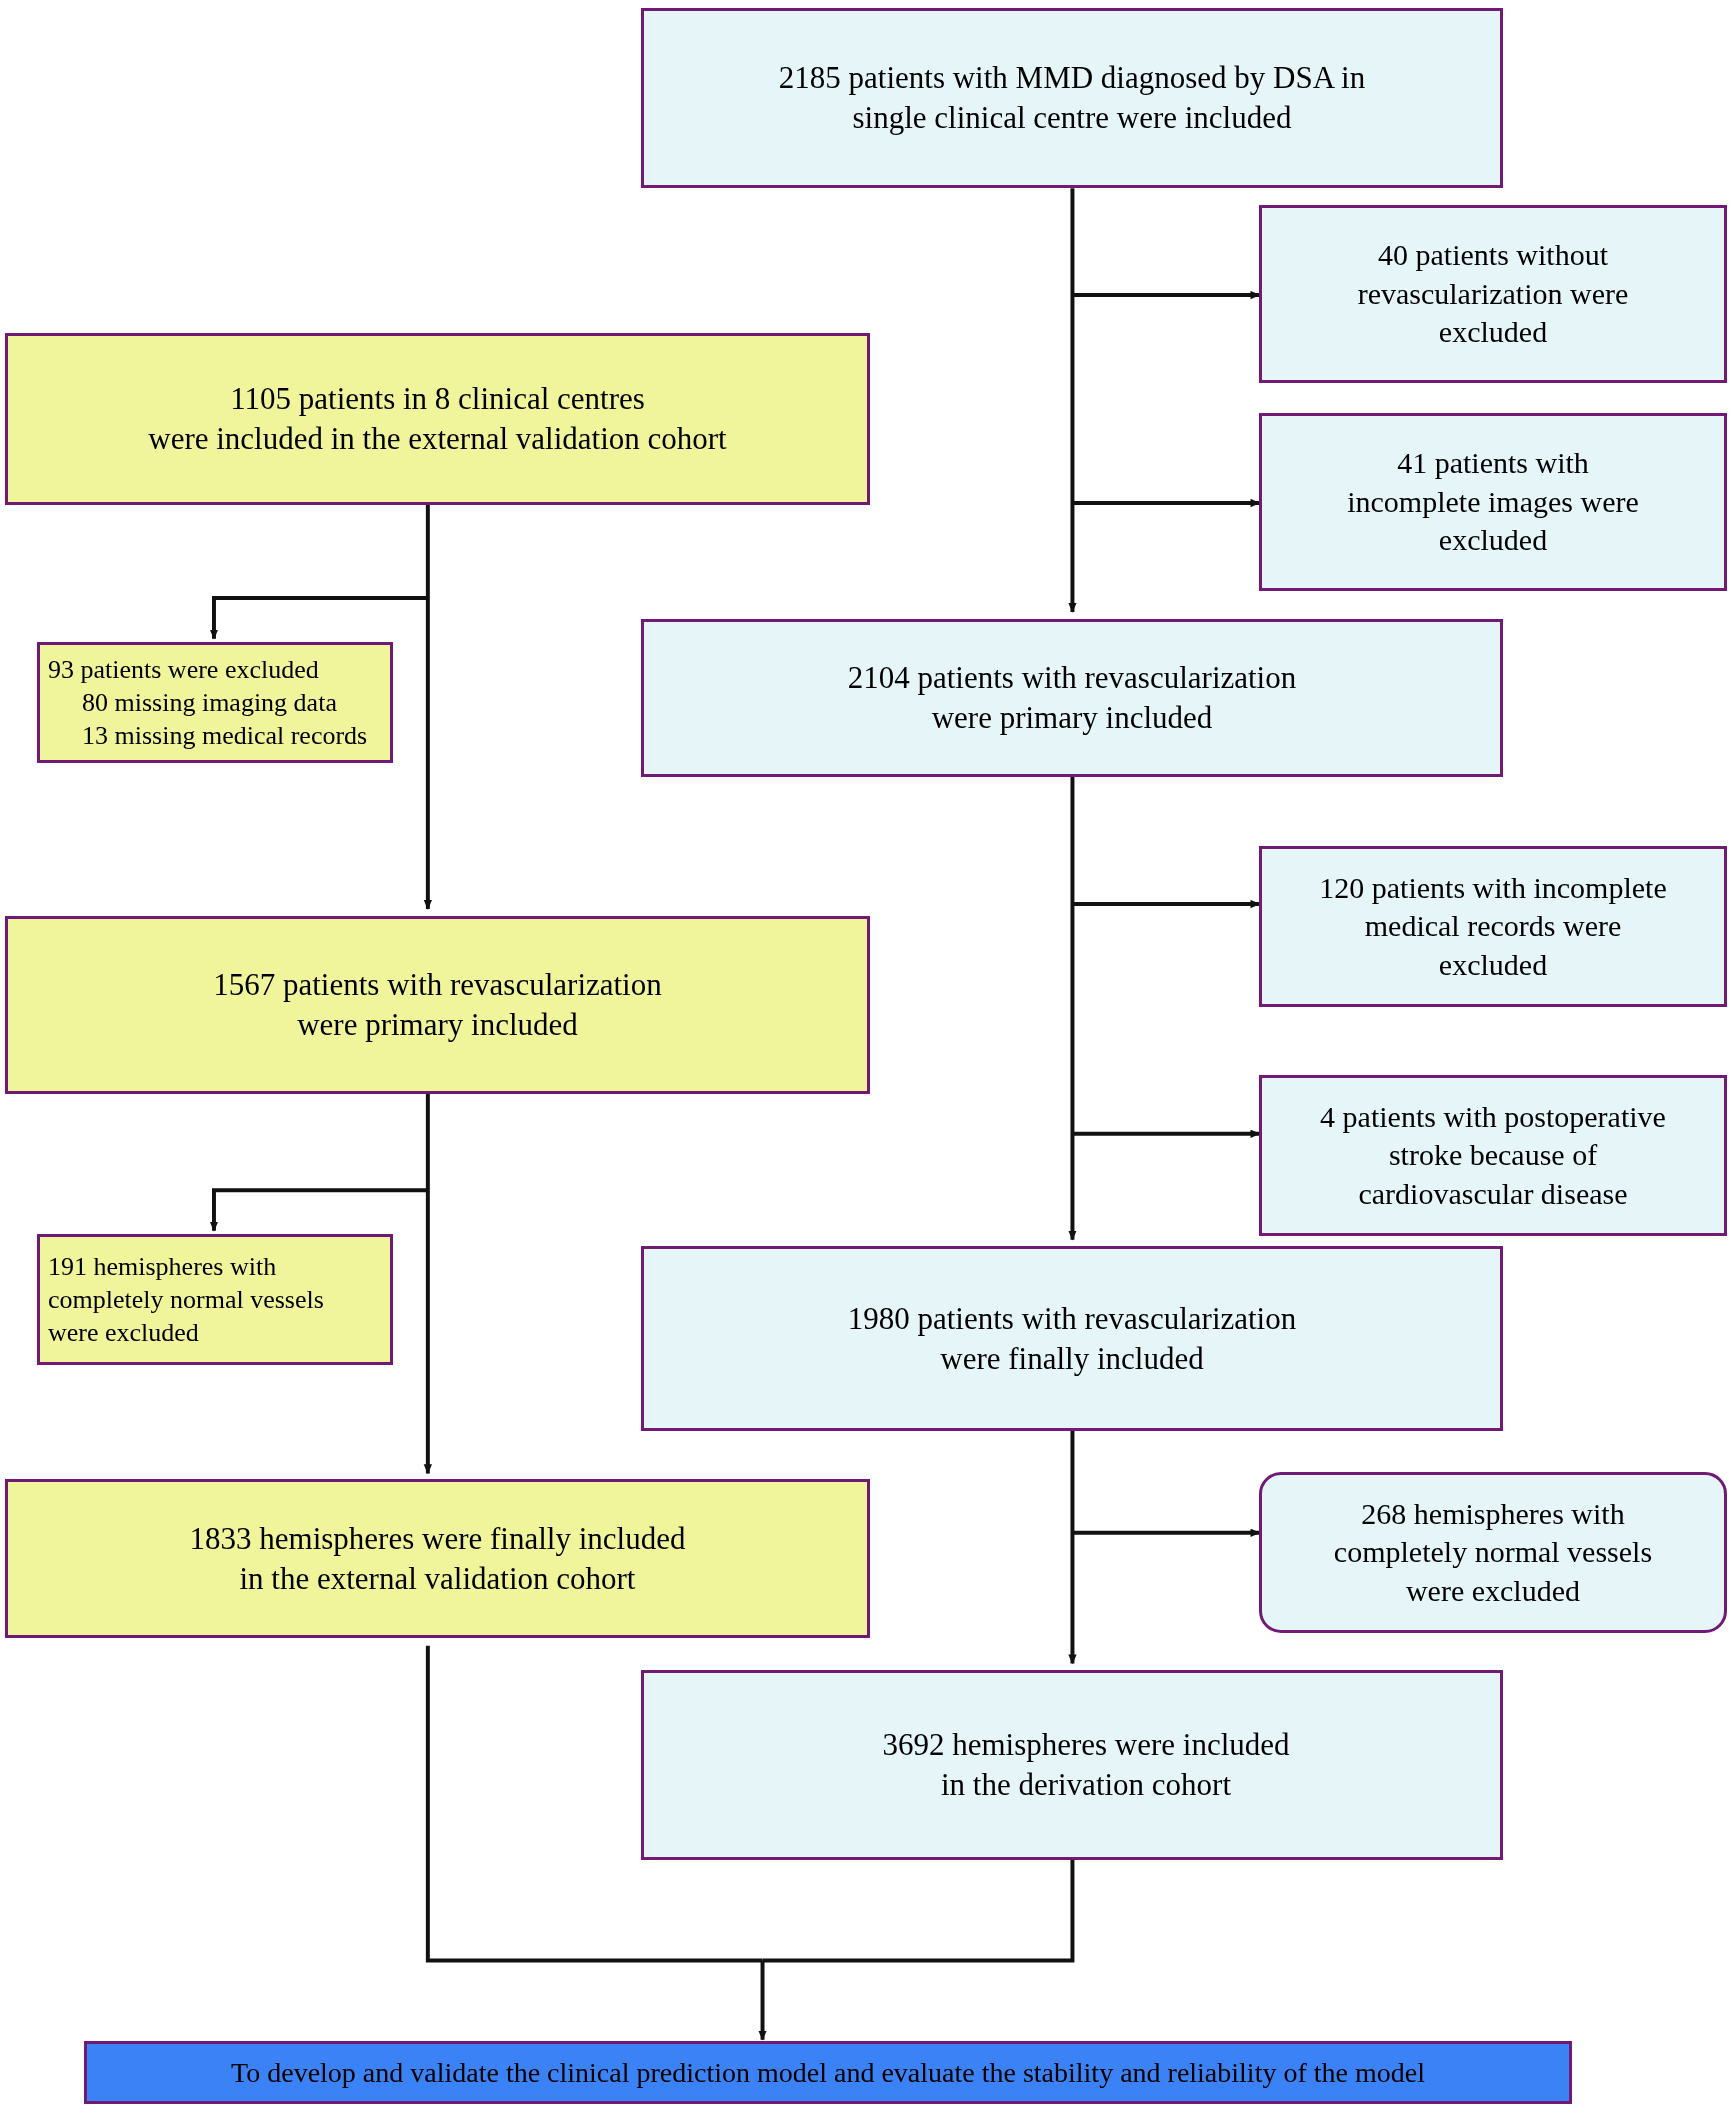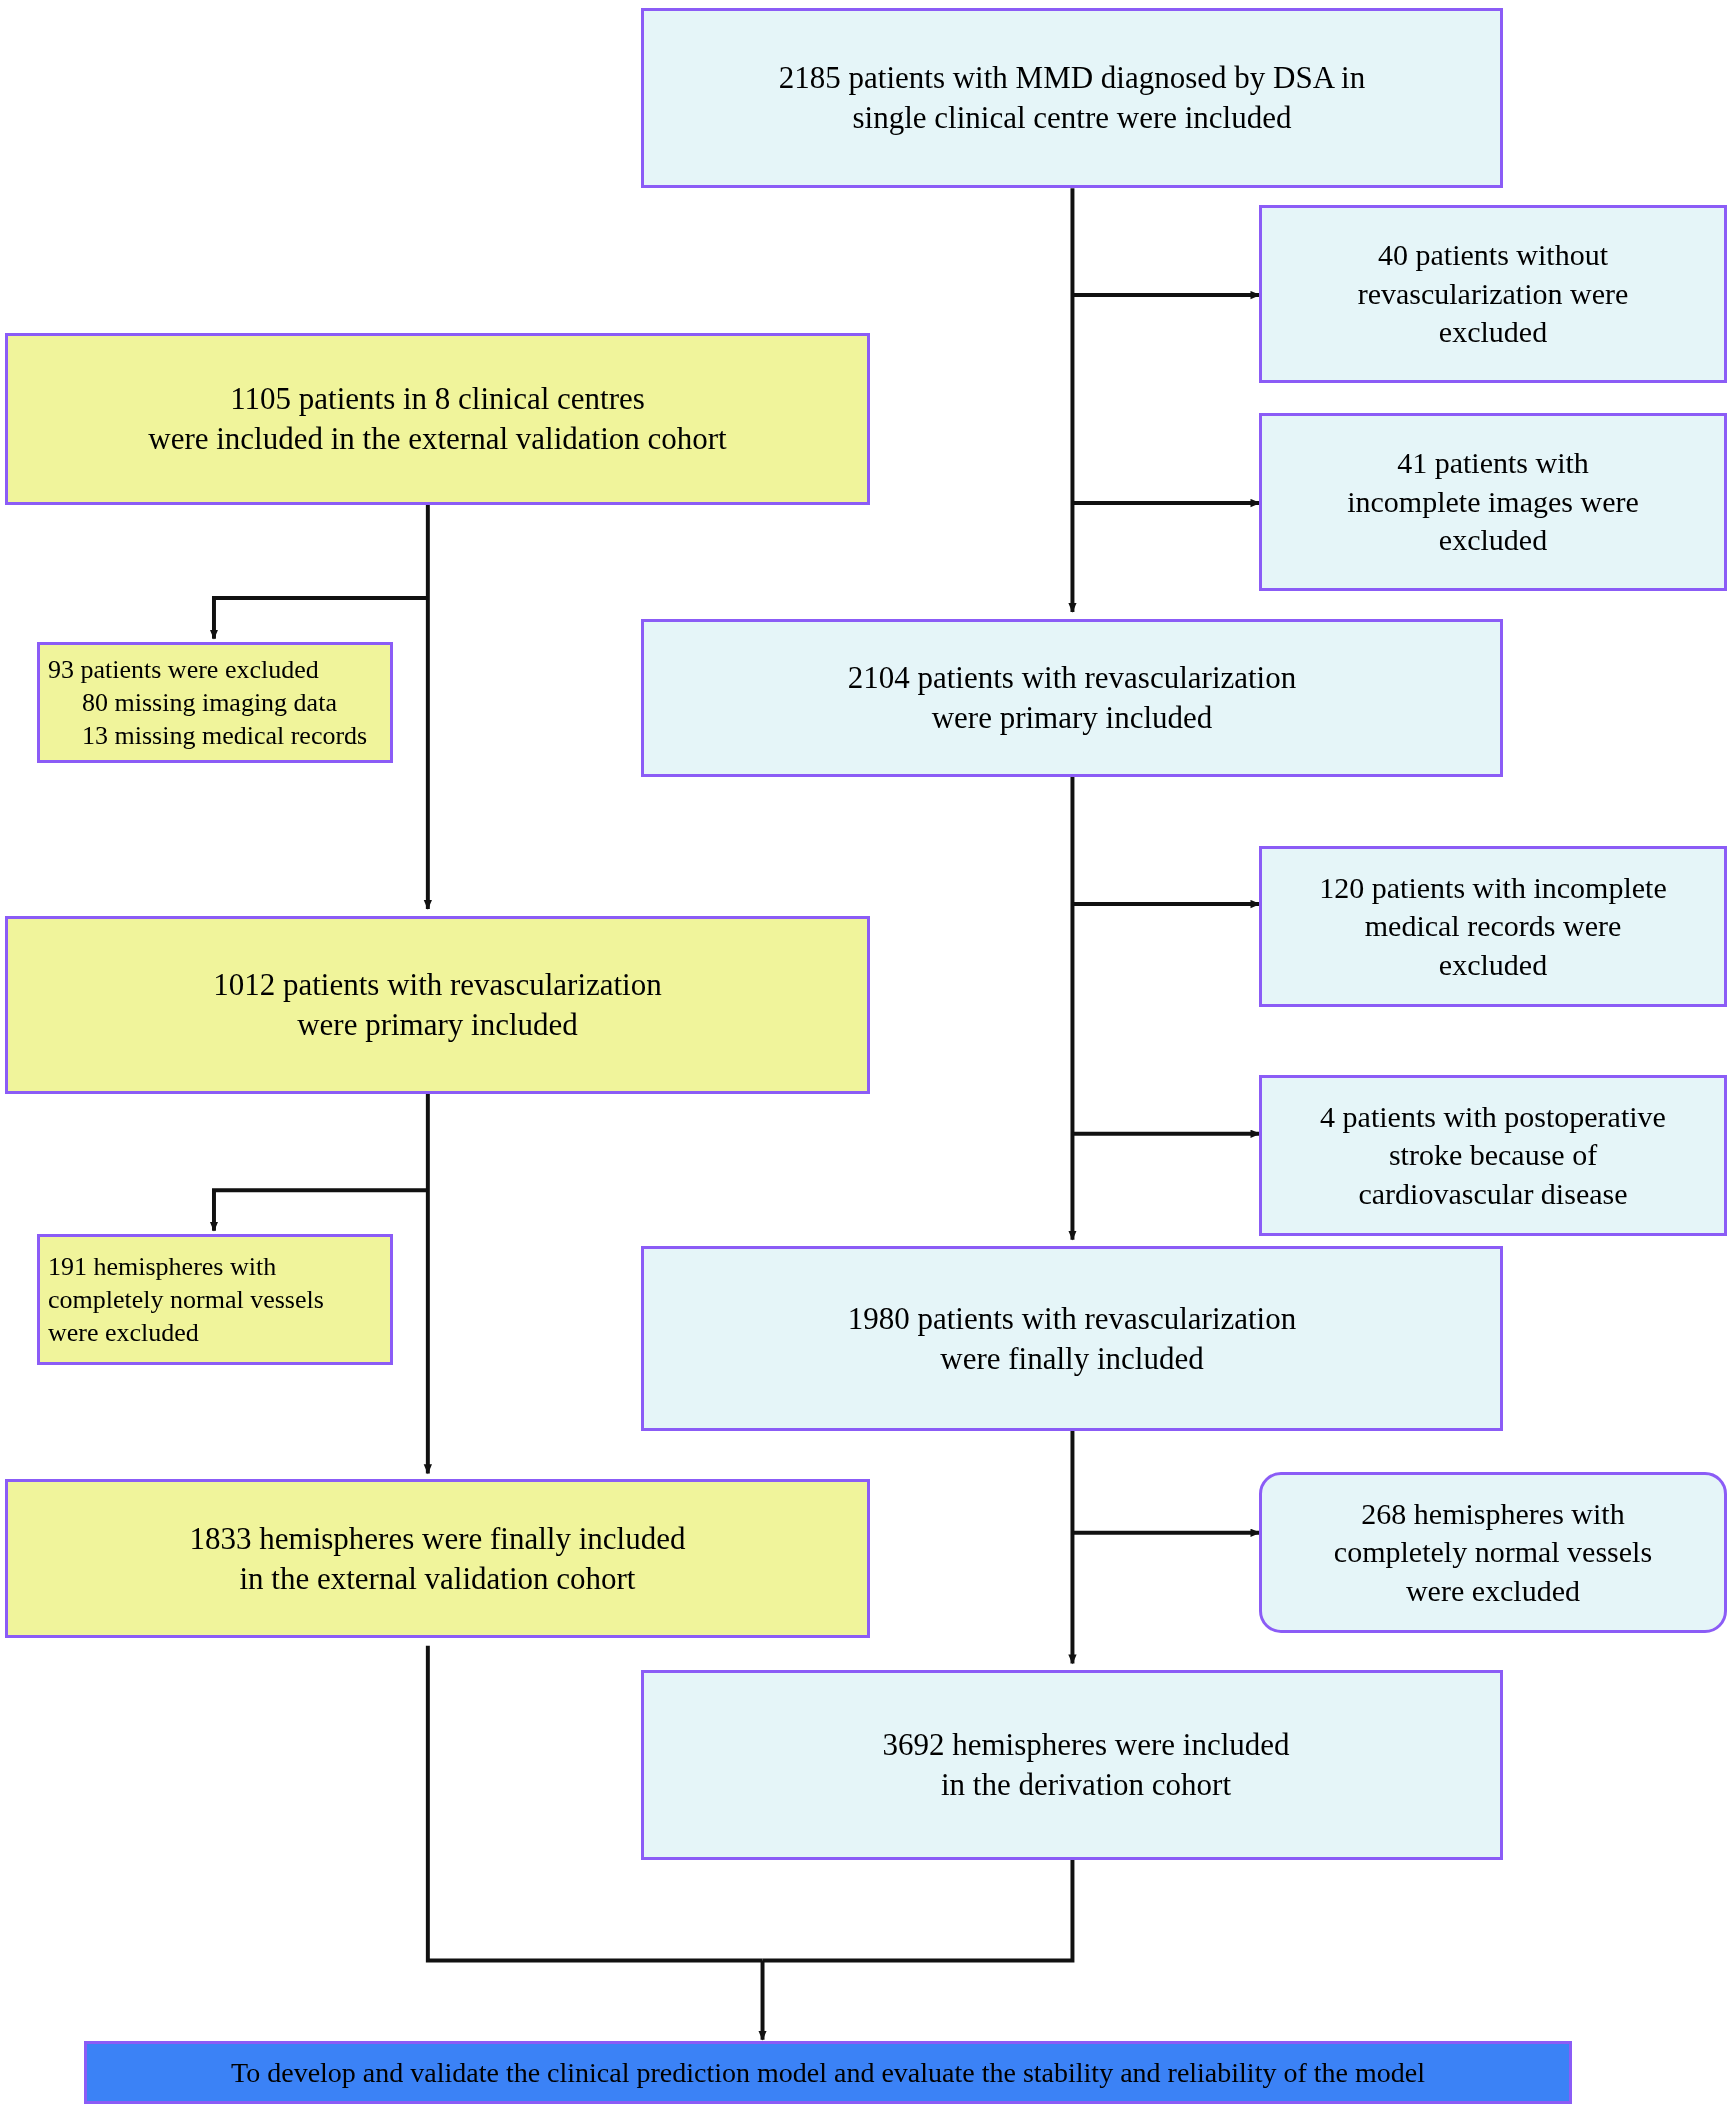--- a/index.html
+++ b/index.html
@@ -5,21 +5,21 @@
   html,body{margin:0;padding:0;}
   body{
     width:1733px;height:2117px;background:#ffffff;
     font-family:"Liberation Serif","DejaVu Serif",serif;
     color:#000;position:relative;overflow:hidden;
   }
   #canvas{position:absolute;left:0;top:0;width:1733px;height:2117px;}
   svg.lines{position:absolute;left:0;top:0;width:1733px;height:2117px;pointer-events:none;}
   .node{
     position:absolute;box-sizing:border-box;
-    border:3px solid #8b5cf6;
+    border:3px solid #701a75;
     display:flex;align-items:center;justify-content:center;
     text-align:center;line-height:1.28;
     padding:4px 8px;
   }
   .node .txt{display:block;width:100%;}
   .blue{background:#e5f5f8;}
   .yellow{background:#f0f49b;}
   .green{background:#3b82f6;}
   .fs-main{font-size:31px;}
   .fs-side{font-size:30px;}
@@ -149,21 +149,21 @@
   <div class="node yellow fs-small left-align" style="left:37px;top:642px;width:356px;height:121px;">
     <span class="txt left-align">
       <span>93 patients were excluded</span><br>
       <span class="nested">80 missing imaging data</span>
       <span class="nested">13 missing medical records</span>
     </span>
   </div>
 
   <div class="node yellow fs-main" style="left:5px;top:916px;width:865px;height:178px;">
     <span class="txt">
-      <span>1012 patients with revascularization</span><br>
+      <span>1567 patients with revascularization</span><br>
       <span>were primary included</span>
     </span>
   </div>
 
   <div class="node yellow fs-small left-align" style="left:37px;top:1234px;width:356px;height:131px;">
     <span class="txt left-align">
       <span>191 hemispheres with</span><br>
       <span>completely normal vessels</span><br>
       <span>were excluded</span>
     </span>

